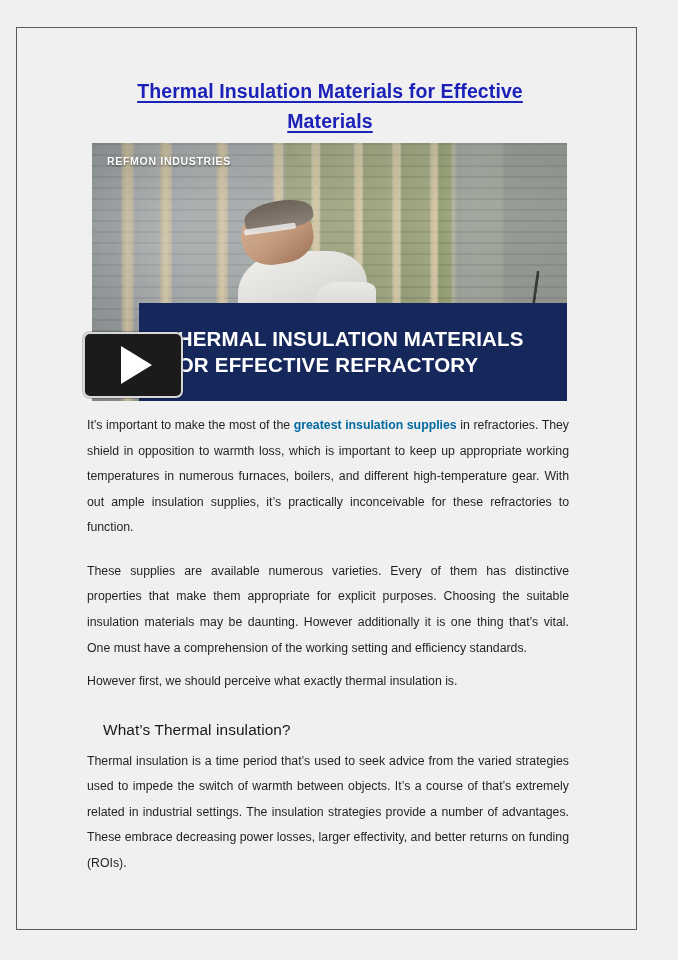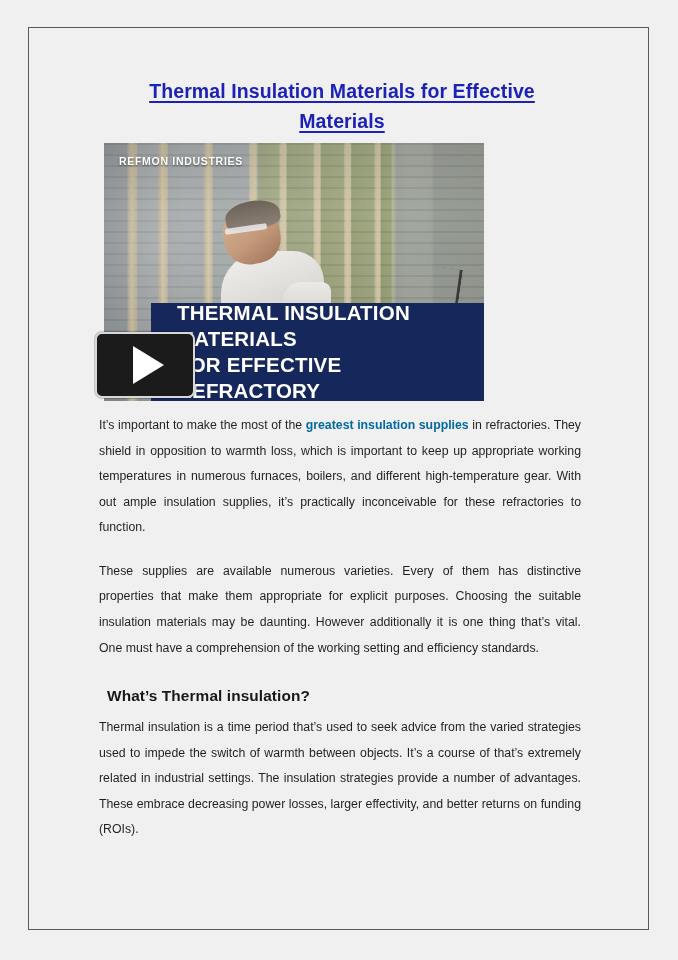--- a/index.html
+++ b/index.html
@@ -17,21 +17,21 @@
   .page-canvas {
     position: relative;
     width: 678px;
     height: 960px;
     background: #f0f0f0;
   }
 
   
   .page-frame {
     position: absolute;
-    left: 28px;
+    left: 16px;
     top: 27px;
     width: 621px;
     height: 903px;
     border: 1.4px solid #5a5a5c;
     box-sizing: border-box;
     background: #f0f0f0;
   }
 
   .page-inner {
     position: absolute;
@@ -69,21 +69,21 @@
     left: 75px;
     top: 115px;
     width: 475px;
     height: 258px;
   }
 
   .video-thumb {
     position: absolute;
     left: 0;
     top: 0;
-    width: 380px;
+    width: 475px;
     height: 258px;
     overflow: hidden;
     background: #d946ef;
   }
 
   
   .scene {
     position: absolute;
     inset: 0;
     background:
@@ -277,23 +277,23 @@
     text-justify: inter-word;
   }
   p.para.tight {
     margin-bottom: 8px;
   }
   p.para b {
     font-weight: bold;
     color: #0369a1;
   }
   h2.section-head {
-    margin: 26px 0 10px 8px;
+    margin: 26px 0 10px 16px;
     font-size: 15.4px;
-    font-weight: bold;
+    font-weight: normal;
     color: #181818;
     letter-spacing: 0.1px;
   }
 </style>
 </head>
 <body>
 
 <div class="page-canvas">
   <div class="page-frame">
     <div class="page-inner">
@@ -338,20 +338,21 @@
         <div class="play-button">
           <div class="play-tri"></div>
         </div>
       </div>
 
       <div class="body-col">
         <p class="para"><span>It’s important to make the most of the </span><b>greatest insulation supplies</b><span> in refractories. They shield in opposition to warmth loss, which is important to keep up appropriate working temperatures in numerous furnaces, boilers, and different high-temperature gear. With out ample insulation supplies, it’s practically inconceivable for these refractories to function.</span></p>
 
         <p class="para tight">These supplies are available numerous varieties. Every of them has distinctive properties that make them appropriate for explicit purposes. Choosing the suitable insulation materials may be daunting. However additionally it is one thing that’s vital. One must have a comprehension of the working setting and efficiency standards.</p>
 
+        <p class="para">However first, we should perceive what exactly thermal insulation is.</p>
 
         <h2 class="section-head">What’s Thermal insulation?</h2>
 
         <p class="para">Thermal insulation is a time period that’s used to seek advice from the varied strategies used to impede the switch of warmth between objects. It’s a course of that’s extremely related in industrial settings. The insulation strategies provide a number of advantages. These embrace decreasing power losses, larger effectivity, and better returns on funding (ROIs).</p>
       </div>
 
     </div>
   </div>
 </div>
 

